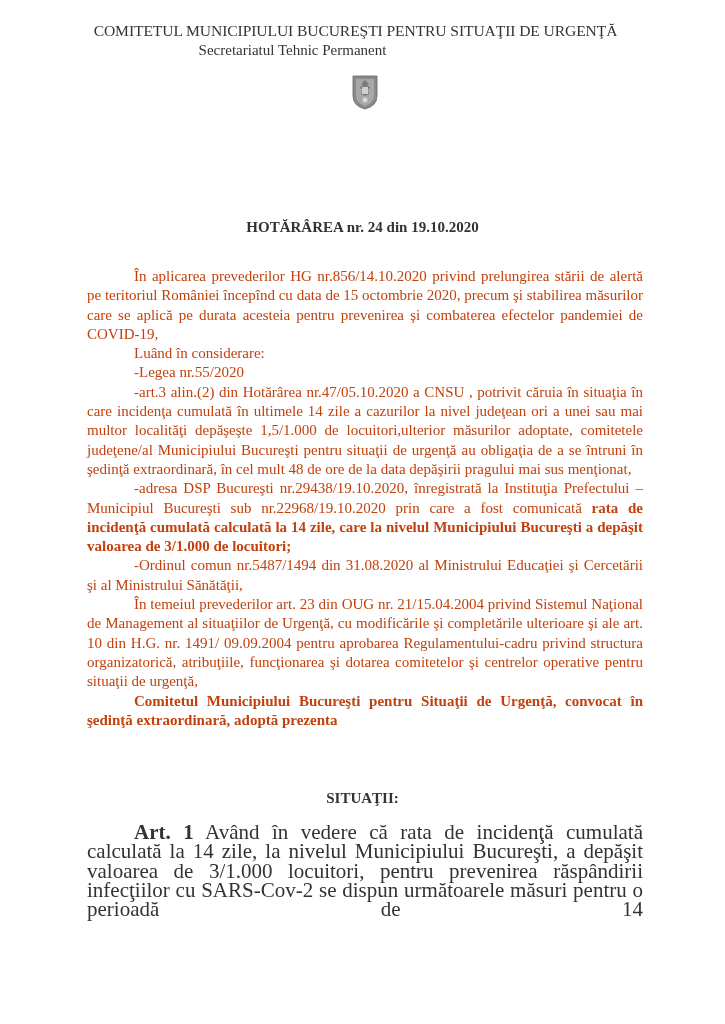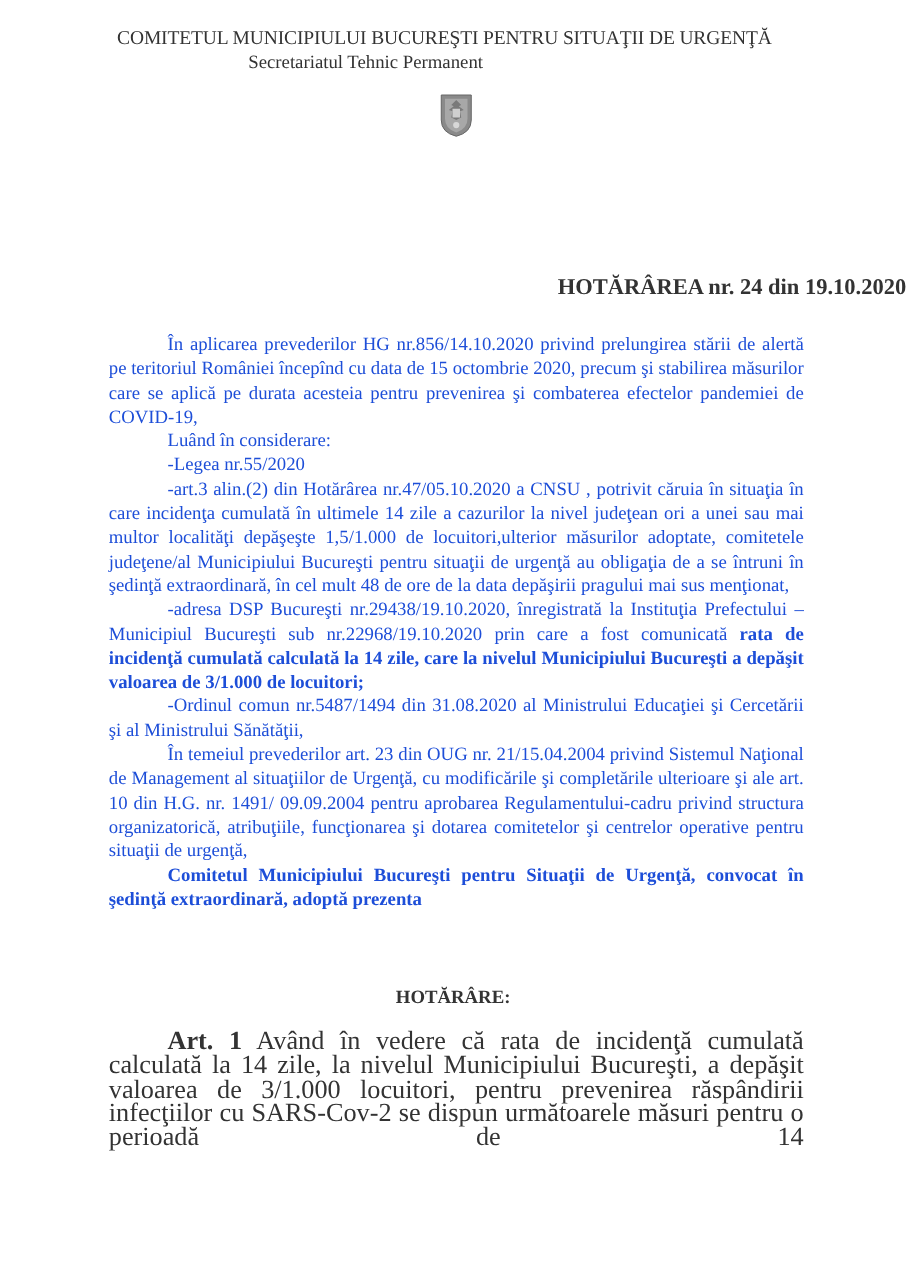--- a/index.html
+++ b/index.html
@@ -14,26 +14,26 @@
     font-size: 15.6px; letter-spacing: -0.1px; color: #333;
   }
   .header-sub {
     position: absolute; left: 0; width: 585px; top: 42px; text-align: center;
     font-size: 15px; color: #333;
   }
   .crest {
     position: absolute; left: 352px; top: 74px; width: 26px; height: 36px;
   }
   .doc-title {
-    position: absolute; left: 0; width: 725px; top: 219px; text-align: right;
-    font-weight: bold; font-size: 18px; color: #333;
+    position: absolute; left: 0; width: 725px; top: 219px; text-align: center;
+    font-weight: bold; font-size: 15px; color: #333;
   }
   .body {
     position: absolute; left: 87px; width: 556px; top: 267px;
-    font-size: 15px; line-height: 19.3px; text-align: justify; color: #1d4ed8;
+    font-size: 15px; line-height: 19.3px; text-align: justify; color: #c2410c;
   }
   .body p { margin: 0; }
   .indent { text-indent: 47px; }
   .just-last { text-align-last: justify; }
   .it { }
   .b { font-weight: bold; }
   .hotarare-heading {
     position: absolute; left: 0; width: 725px; top: 790px; text-align: center;
     font-weight: bold; font-size: 15px; color: #333;
   }
@@ -65,19 +65,19 @@
     <p class="indent">În aplicarea  prevederilor HG nr.856/14.10.2020 privind prelungirea stării de alertă pe teritoriul României începînd cu data de 15 octombrie 2020, precum şi stabilirea măsurilor care se aplică pe durata acesteia pentru prevenirea şi combaterea efectelor pandemiei de COVID-19,</p>
     <p class="indent">Luând în considerare:</p>
     <p class="indent">-Legea nr.55/2020</p>
     <p class="indent"><span>-art.3 alin.(2) din Hotărârea nr.47/05.10.2020 a CNSU , potrivit căruia </span><span class="it">în situaţia în care incidenţa cumulată în ultimele 14 zile a cazurilor la nivel judeţean ori a unei sau mai multor localităţi depăşeşte 1,5/1.000 de locuitori,ulterior măsurilor adoptate, comitetele judeţene/al Municipiului Bucureşti pentru situaţii de urgenţă au obligaţia de a se întruni în şedinţă extraordinară, în cel mult 48 de ore de la data depăşirii pragului mai sus menţionat,</span></p>
     <p class="indent"><span>-adresa DSP Bucureşti nr.29438/19.10.2020, înregistrată la Instituţia Prefectului – Municipiul Bucureşti sub nr.22968/19.10.2020 prin care a fost comunicată </span><span class="b">rata de incidenţă cumulată calculată la 14 zile, care la nivelul Municipiului Bucureşti a depăşit valoarea de 3/1.000 de locuitori;</span></p>
     <p class="indent">-Ordinul comun nr.5487/1494 din 31.08.2020 al Ministrului Educaţiei şi Cercetării şi al Ministrului Sănătăţii,</p>
     <p class="indent">În temeiul prevederilor art. 23 din OUG nr. 21/15.04.2004 privind Sistemul Naţional de Management al situaţiilor de Urgenţă, cu modificările şi completările ulterioare şi ale art. 10 din H.G. nr. 1491/ 09.09.2004 pentru aprobarea Regulamentului-cadru privind structura organizatorică, atribuţiile, funcţionarea şi dotarea comitetelor şi centrelor operative pentru situaţii de urgenţă,</p>
     <p class="indent b">Comitetul Municipiului Bucureşti pentru Situaţii de Urgenţă, convocat în şedinţă extraordinară, adoptă prezenta</p>
   </div>
 
-  <div class="hotarare-heading">HOTĂRÂRE:</div>
+  <div class="hotarare-heading">SITUAŢII:</div>
 
   <div class="art">
     <p class="indent just-last"><span class="b">Art. 1</span><span> Având în vedere că rata de incidenţă cumulată calculată la 14 zile, la nivelul Municipiului Bucureşti, a depăşit valoarea de 3/1.000 locuitori, pentru prevenirea răspândirii infecţiilor cu SARS-Cov-2 se dispun următoarele măsuri pentru o perioadă de 14</span></p>
   </div>
 
 </div>
 
 </body></html>

